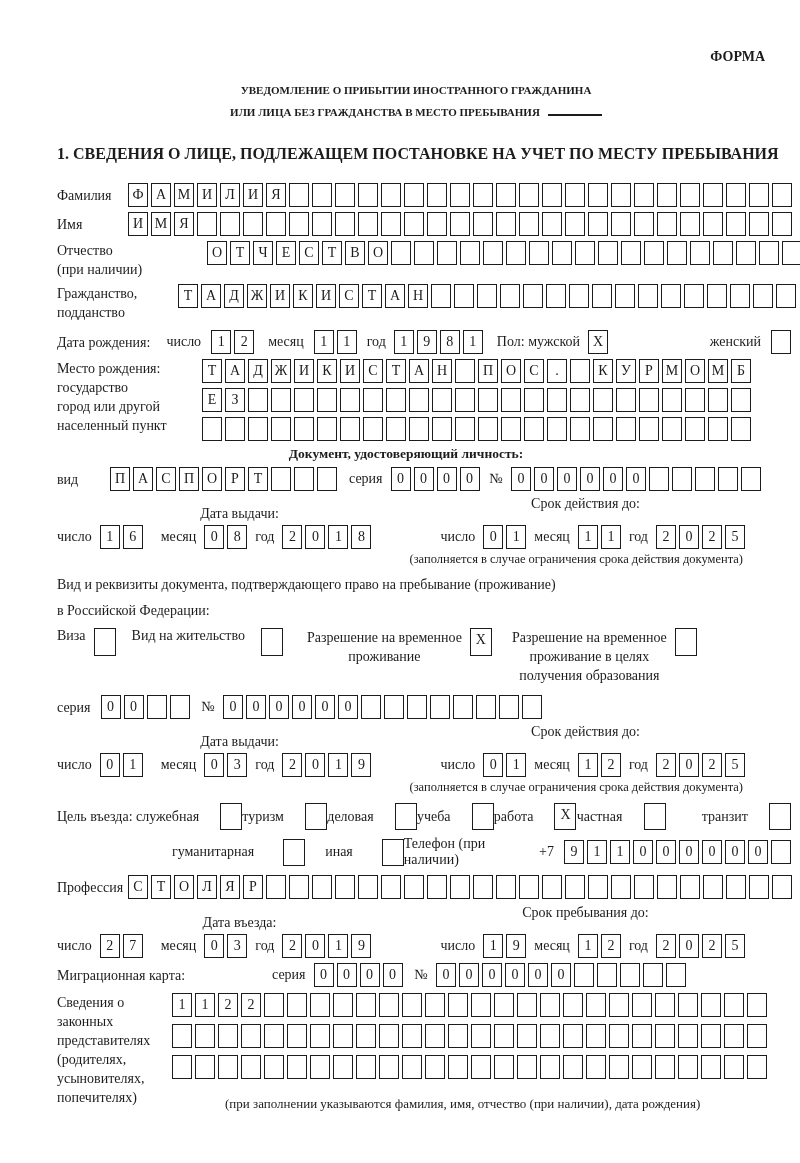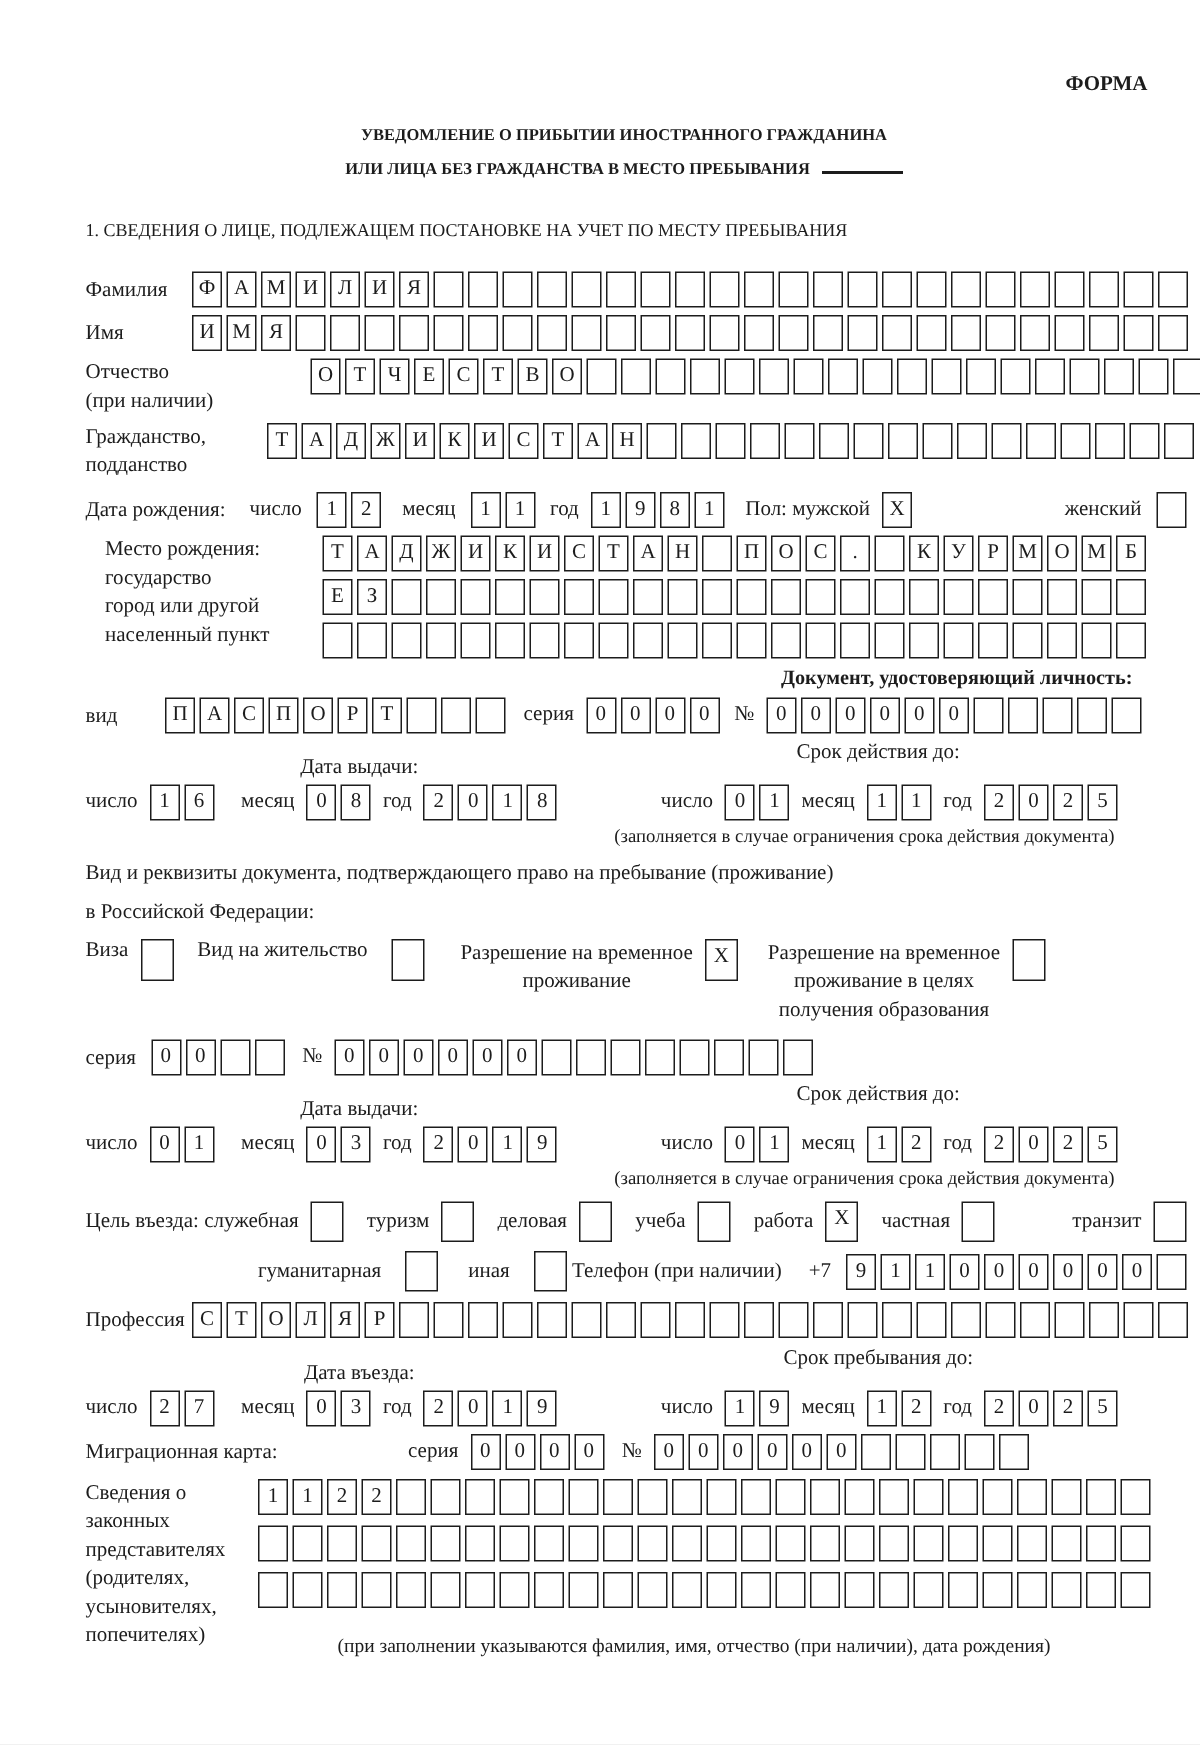--- a/index.html
+++ b/index.html
@@ -4,43 +4,43 @@
 <style>
   html,body{margin:0;padding:0;background:#e8e8e8;}
   .page{width:800px;height:1163px;background:#ffffff;color:#1c1c1c;
         font-family:"Liberation Serif",serif;font-size:14px;
         box-sizing:border-box;padding:36px 5px 0 57px;overflow:hidden;position:relative;}
   .hdr{width:195px;margin-left:auto;margin-right:28px;font-size:13px;line-height:18px;}
   .hdr .gap{margin-top:4px;}
   .forma{text-align:right;margin-right:30px;font-weight:bold;font-size:14px;margin-top:13px;}
   .title{text-align:center;font-weight:bold;font-size:11px;line-height:21px;margin-top:15px;padding-right:20px;}
   .uline{display:inline-block;width:54px;border-bottom:2px solid #1c1c1c;height:13px;margin-left:8px;}
-  .sec1{font-weight:normal;font-size:12px;margin-top:22px;margin-bottom:20px;}
+  .sec1{font-weight:bold;font-size:16px;margin-top:22px;margin-bottom:20px;}
   .frow{display:flex;align-items:center;margin-bottom:5px;}
   .frow.start{align-items:flex-start;}
   .lab{flex:none;line-height:19px;}
   .w71{width:71px;}.w150{width:150px;}.w121{width:121px;}.w145{width:145px;}.w115{width:115px;}.w53{width:53px;}.w185{width:185px;}
   .cells{display:flex;gap:3px;flex:none;}
   .cell{box-sizing:border-box;width:20px;height:24px;border:1.6px solid #1c1c1c;
         text-align:center;font-size:14px;line-height:21px;flex:none;background:#fff;}
   .stack{display:flex;flex-direction:column;gap:5px;}
-  .dochdr{text-align:right;font-weight:bold;font-size:13.5px;margin:1px 40px 5px 0;}
+  .dochdr{text-align:center;font-weight:bold;font-size:13.5px;margin:1px 40px 5px 0;}
   .dhead{display:flex;margin-bottom:3px;}
   .dh1{width:365px;text-align:center;flex:none;margin-top:10px;}
   .dh2{flex:1;text-align:center;padding-right:46px;}
   .dates{display:flex;align-items:center;margin-bottom:3px;}
   .dgroup{display:flex;align-items:center;gap:8px;}
   .dgroup.right{margin-left:auto;margin-right:50px;}
   .note{text-align:right;font-size:12.5px;margin:0 52px 7px 0;}
   .plain{line-height:22px;}
   .opts{display:flex;align-items:flex-start;margin:6px 0 10px;}
   .opt{display:flex;align-items:flex-start;gap:8px;}
   .opt .txt{text-align:center;line-height:19px;}
   .purpose{display:flex;align-items:center;justify-content:space-between;margin:8px 0 6px;}
-  .pitem{display:flex;align-items:center;gap:8px;}
+  .pitem{display:flex;align-items:center;gap:21px;}
   .purpose2{display:flex;align-items:center;margin:0 0 7px 115px;}
   .repnote{font-size:13px;margin:4px 0 0 168px;}
   .ml8{margin-left:8px;}.ml10{margin-left:10px;}.ml12{margin-left:12px;}.ml14{margin-left:14px;}
   .ml16{margin-left:16px;}.ml20{margin-left:20px;}.ml24{margin-left:24px;}.ml30{margin-left:30px;}
   .mla{margin-left:auto;display:flex;align-items:center;gap:10px;}
 </style>
 </head>
 <body>
 
 <div class="page">
@@ -217,21 +217,21 @@
         <span class="cell">1</span>
       </span>
     <span class="ml14">Пол: мужской</span>
     <span class="cell ml8">X</span>
     <span class="mla" style="margin-right:4px;">
       <span>женский</span>
       <span class="cell"></span>
     </span>
   </div>
 
-  <div class="frow start" style="margin-top:2px;margin-left:13px;">
+  <div class="frow start" style="margin-top:2px;">
     <span class="lab w145">
       <div>Место рождения:</div>
       <div>государство</div>
       <div>город или другой</div>
       <div>населенный пункт</div>
     </span>
     <span class="stack">
       <span class="cells">
           <span class="cell">Т</span>
           <span class="cell">А</span>

